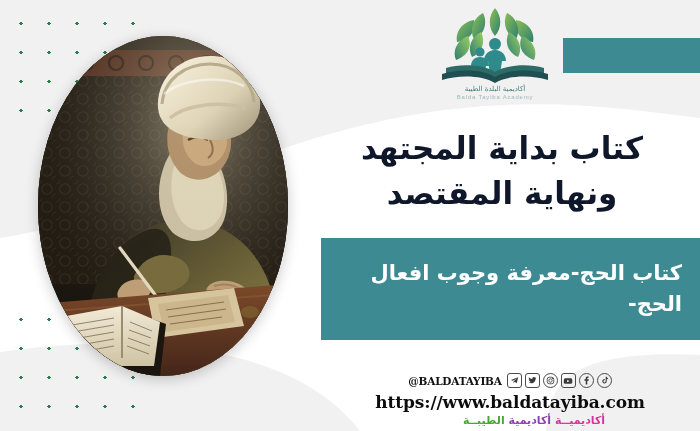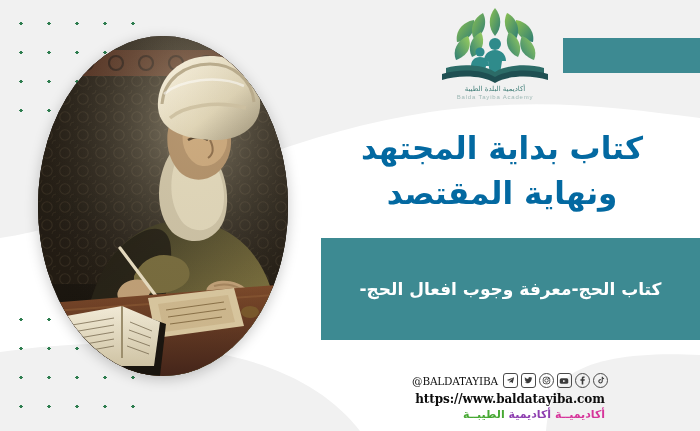--- a/index.html
+++ b/index.html
@@ -73,78 +73,77 @@
     position:absolute;
     left:563px;top:38px;width:137px;height:35px;
     background:#3d8a92;
   }
 
   
   .title{
     position:absolute;
     left:318px;top:126px;width:368px;
     text-align:center;
-    color:#0369a1;
+    color:#0f172a;
     direction:rtl;
     font-family:"DejaVu Sans", sans-serif;
     font-weight:bold;
     font-size:31px;
     line-height:45px;
     letter-spacing:0px;
   }
 
   
   .subtitle-box{
     position:absolute;
     left:321px;top:238px;width:379px;height:102px;
     background:#3d8a92;
     display:flex;align-items:center;justify-content:center;
   }
   .subtitle{
     color:#ffffff;
     direction:rtl;
-    text-align:center;
     font-family:"DejaVu Sans", sans-serif;
     font-weight:bold;
-    font-size:17px;
+    font-size:21px;
     line-height:31px;
     padding:0 18px;
   }
 
   
   .footer{
     position:absolute;
     left:330px;top:372px;width:360px;
     text-align:center;
   }
   .handle-row{
     display:flex;align-items:center;justify-content:center;gap:3px;
     height:17px;
   }
   .handle{
     font-family:"DejaVu Serif", serif;
-    font-weight:normal;
+    font-weight:bold;
     font-size:10.5px;
     color:#111;
     letter-spacing:-.2px;
     margin-right:2px;
     text-align:center;
   }
   .sico{
     width:13px;height:13px;border-radius:3px;
     border:1.1px solid #4a4a4a;
     display:flex;align-items:center;justify-content:center;
     color:#3a3a3a;
   }
   .sico.round{border-radius:50%;}
   .sico svg{display:block;}
   .url{
     font-family:"DejaVu Serif", serif;
     font-weight:bold;
-    font-size:12px;
+    font-size:17px;
     color:#0d0d0d;
     margin-top:3px;
     letter-spacing:-.1px;
   }
   .acad{
     margin-top:2px;
     direction:rtl;
     font-family:"DejaVu Sans", sans-serif;
     font-weight:bold;
     font-size:11px;

